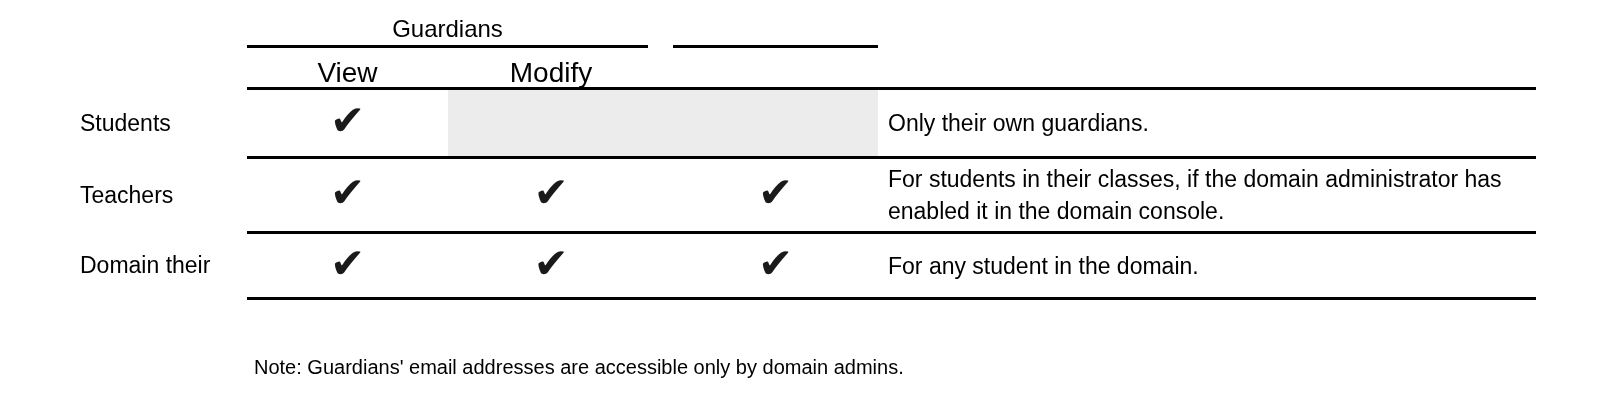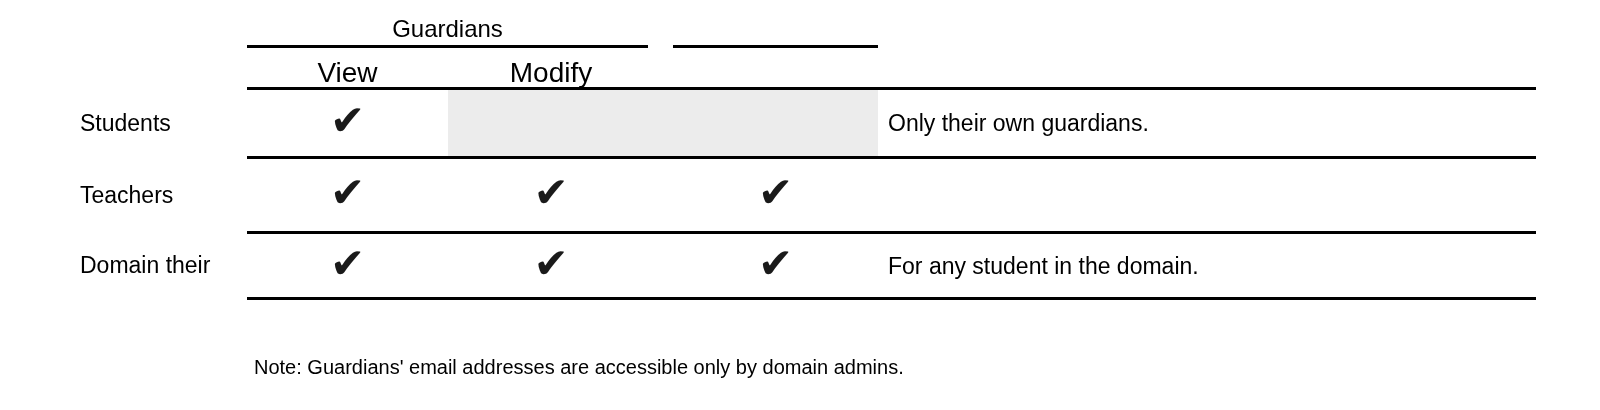--- a/index.html
+++ b/index.html
@@ -103,20 +103,23 @@
     <div class="cell cell-label">Teachers</div>
     <div class="cell cell-check c1">
       <span class="check">✔</span>
     </div>
     <div class="cell cell-check c2">
       <span class="check">✔</span>
     </div>
     <div class="cell cell-check c3">
       <span class="check">✔</span>
     </div>
+    <div class="cell cell-note">
+      <span class="note-text">For students in their classes, if the domain administrator has enabled it in the domain console.</span>
+    </div>
   </div>
   <div class="rule rule-full rule-row2"></div>
 
   <div class="row row-3">
     <div class="cell cell-label">Domain their</div>
     <div class="cell cell-check c1">
       <span class="check">✔</span>
     </div>
     <div class="cell cell-check c2">
       <span class="check">✔</span>

